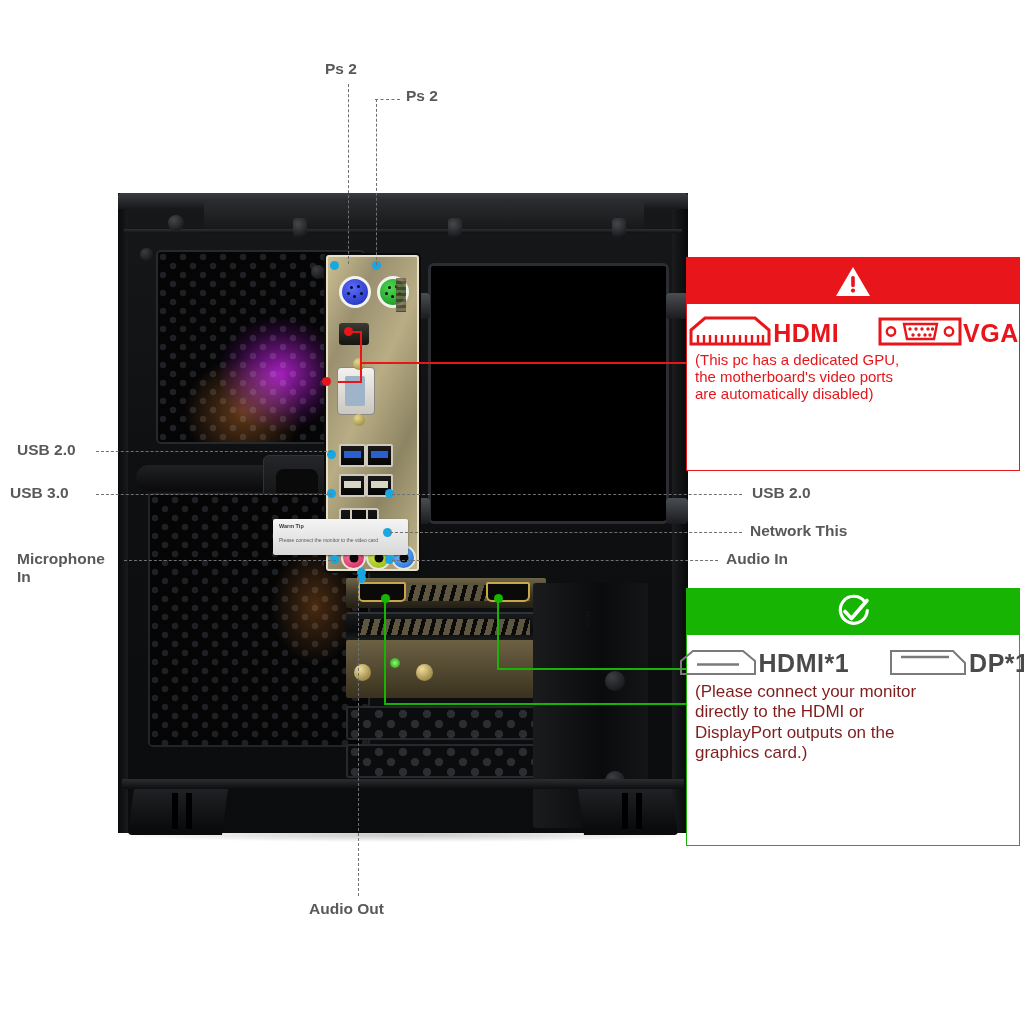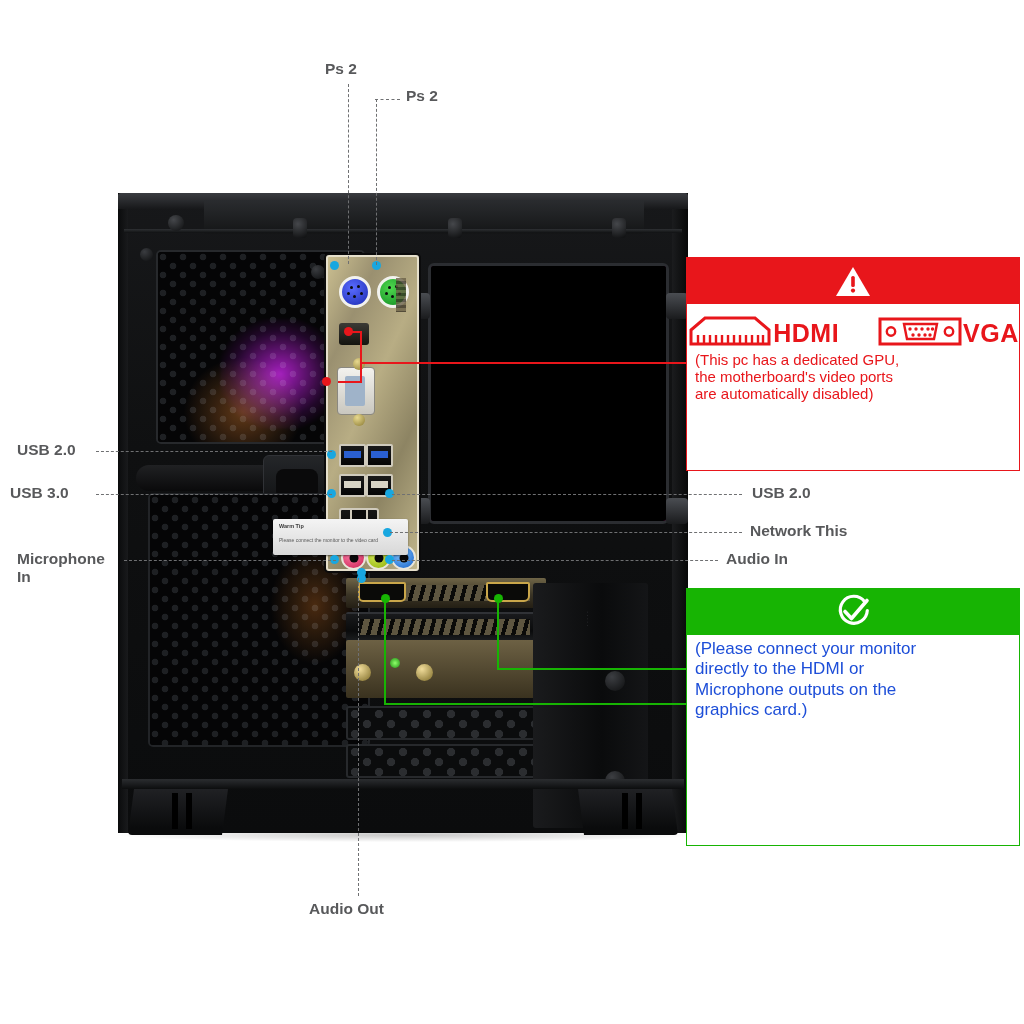--- a/index.html
+++ b/index.html
@@ -249,21 +249,21 @@
   .cbar.red{background:#e8161b;}
   .cbar.green{background:#17b403;}
   .cbody{position:absolute;left:0;top:46px;width:100%;}
   .port-row{display:flex;justify-content:center;gap:38px;padding-top:10px;}
   .port-col{display:flex;align-items:center;}
   .port-label{font-size:25px;font-weight:bold;letter-spacing:.5px;margin-top:4px;}
   .red .port-label{color:#e8161b;}
   .green .port-label{color:#4a4a4a;}
   .cnote{padding:4px 8px 0 8px;font-size:15px;line-height:1.12;}
   .red .cnote{color:#e8161b;}
-  .green .cnote{color:#1d4ed8;font-size:17px;line-height:1.2;}
+  .green .cnote{color:#7f1d1d;font-size:17px;line-height:1.2;}
 
   
   .lbl{position:absolute;font-size:15.5px;font-weight:bold;color:#58595b;white-space:pre;line-height:1.15;}
   .dash-h{position:absolute;height:0;border-top:1.4px dashed #6f7072;}
   .dash-v{position:absolute;width:0;border-left:1.4px dashed #6f7072;}
   .red-line{position:absolute;background:#e8161b;}
   .red-dot{position:absolute;width:9px;height:9px;border-radius:50%;background:#e8161b;}
   .grn-line{position:absolute;background:#17b403;}
   .grn-dot{position:absolute;width:9px;height:9px;border-radius:50%;background:#17b403;}
   .bdot{position:absolute;width:9px;height:9px;border-radius:50%;background:#18a7e0;}
@@ -529,22 +529,38 @@
   </div>
 
   <div class="cbox green">
     <div class="cbar green">
       <svg width="38" height="38" viewBox="0 0 38 38">
         <path d="M30.5 8.5 A13.5 13.5 0 1 0 33.3 17.5" fill="none" stroke="#ffffff" stroke-width="3.2" stroke-linecap="round"></path>
         <path d="M11 18.5 L17.5 25.5 L33 7.5" fill="none" stroke="#ffffff" stroke-width="3.6" stroke-linecap="round" stroke-linejoin="round"></path>
       </svg>
     </div>
     <div class="cbody green">
+      <div class="port-row">
+        <div class="port-col">
+          <svg width="82" height="32" viewBox="0 0 82 32">
+            <path d="M4 28 L4 15 L16 5 L66 5 L78 15 L78 28 Z" fill="none" stroke="#7a7a7a" stroke-width="2"></path>
+            <line x1="20" y1="18.5" x2="62" y2="18.5" stroke="#7a7a7a" stroke-width="2.4"></line>
+          </svg>
+          <div class="port-label">HDMI*1</div>
+        </div>
+        <div class="port-col">
+          <svg width="82" height="32" viewBox="0 0 82 32">
+            <path d="M4 5 L66 5 L78 17 L78 28 L4 28 Z" fill="none" stroke="#7a7a7a" stroke-width="2"></path>
+            <line x1="14" y1="11" x2="62" y2="11" stroke="#7a7a7a" stroke-width="2.4"></line>
+          </svg>
+          <div class="port-label">DP*1</div>
+        </div>
+      </div>
       <div class="cnote">
         <div>(Please connect your monitor</div>
         <div>directly to the HDMI or</div>
-        <div>Microphone outputs on the</div>
+        <div>DisplayPort outputs on the</div>
         <div>graphics card.)</div>
       </div>
     </div>
   </div>
 
 </div>
 
 </body></html>

